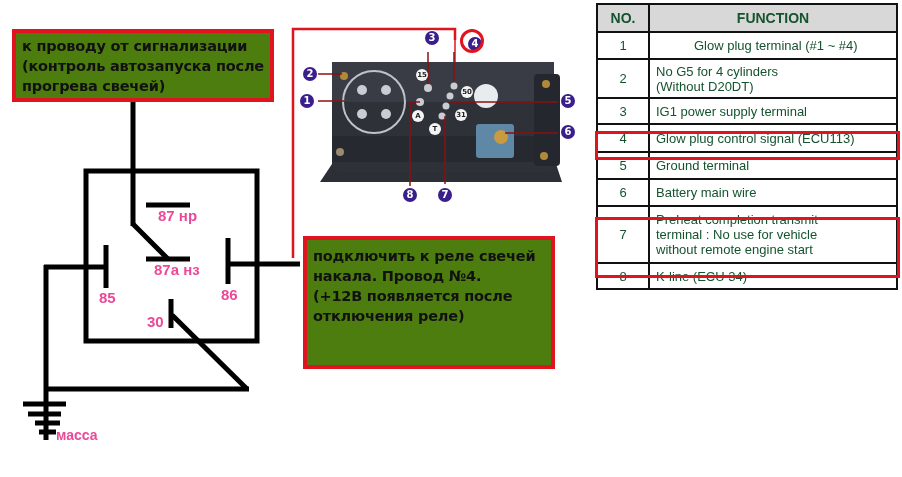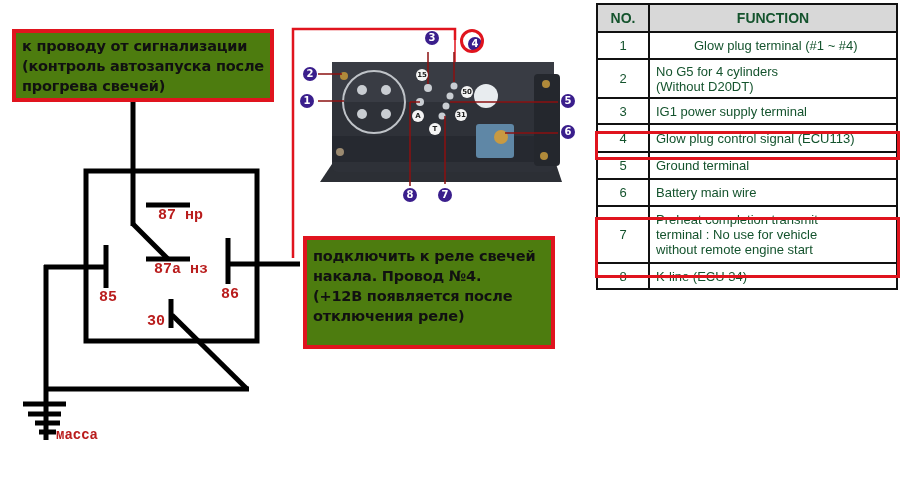--- a/index.html
+++ b/index.html
@@ -4,21 +4,21 @@
 <style>
   html, body { margin: 0; padding: 0; background: #ffffff; }
   body { width: 902px; height: 477px; position: relative; overflow: hidden; font-family: "DejaVu Sans", sans-serif; }
   .abs { position: absolute; }
   .note-box {
     position: absolute; border: 4px solid #e0141e; background: #4d7c0f;
     font-family: "DejaVu Sans", sans-serif; font-weight: bold; color: #111;
     font-size: 14.5px; line-height: 20px; padding: 3px 6px; box-sizing: border-box;
     white-space: pre-line; letter-spacing: -0.2px;
   }
-  .relay-label { position: absolute; font-family: Liberation Mono, monospace; font-weight: bold; font-size: 15px; color: #b91c1c; white-space: nowrap; text-align: center; }
+  .relay-label { position: absolute; font-family: Liberation Sans, sans-serif; font-weight: bold; font-size: 15px; color: #ec4899; white-space: nowrap; text-align: center; }
   svg.diagram { position: absolute; left: 0; top: 0; }
   
   .func-table { position: absolute; left: 596px; top: 3px; width: 302px; border-collapse: collapse; font-family: "Liberation Sans", sans-serif; font-size: 13px; color: #14532d; }
   .func-table th { background: #d8d8d8; border: 2px solid #111; font-weight: bold; font-size: 14px; height: 26px; padding: 0; }
   .func-table td { border: 2px solid #111; padding: 2px 6px; line-height: 15px; vertical-align: middle; }
   .func-table td.no { text-align: center; width: 50px; padding: 0; }
   .hl-frame { position: absolute; border: 3px solid #e0141e; pointer-events: none; box-sizing: border-box; }
   
   .photo { position: absolute; left: 318px; top: 52px; width: 248px; height: 140px; }
   .badge {
@@ -67,21 +67,21 @@
     <line x1="39" y1="432" x2="56" y2="432" stroke="#000" stroke-width="5"></line>
   </g>
 
   <polyline points="293,258 293,29 455,29 455,40" fill="none" stroke="#e0141e" stroke-width="2.5"></polyline>
   <line x1="455" y1="29" x2="455" y2="78" stroke="#e0141e" stroke-width="1.5"></line>
 </svg>
 
 <div class="note-box" style="left:12px; top:29px; width:262px; height:73px;">к проводу от сигнализации
 (контроль автозапуска после
 прогрева свечей)</div>
-<div class="note-box" style="left:303px; top:236px; width:252px; height:113px; padding-top:6px;">  подключить  к реле свечей
+<div class="note-box" style="left:303px; top:236px; width:252px; height:133px; padding-top:6px;">  подключить  к реле свечей
 накала. Провод №4.
 (+12В появляется после
 отключения реле)</div>
 
 <span class="relay-label" style="left:158px; top:207px;">87 нр</span>
 <span class="relay-label" style="left:154px; top:261px;">87а нз</span>
 <span class="relay-label" style="left:99px; top:289px;">85</span>
 <span class="relay-label" style="left:221px; top:286px;">86</span>
 <span class="relay-label" style="left:147px; top:313px;">30</span>
 <span class="relay-label" style="left:56px; top:427px; font-size:14px;">масса</span>

